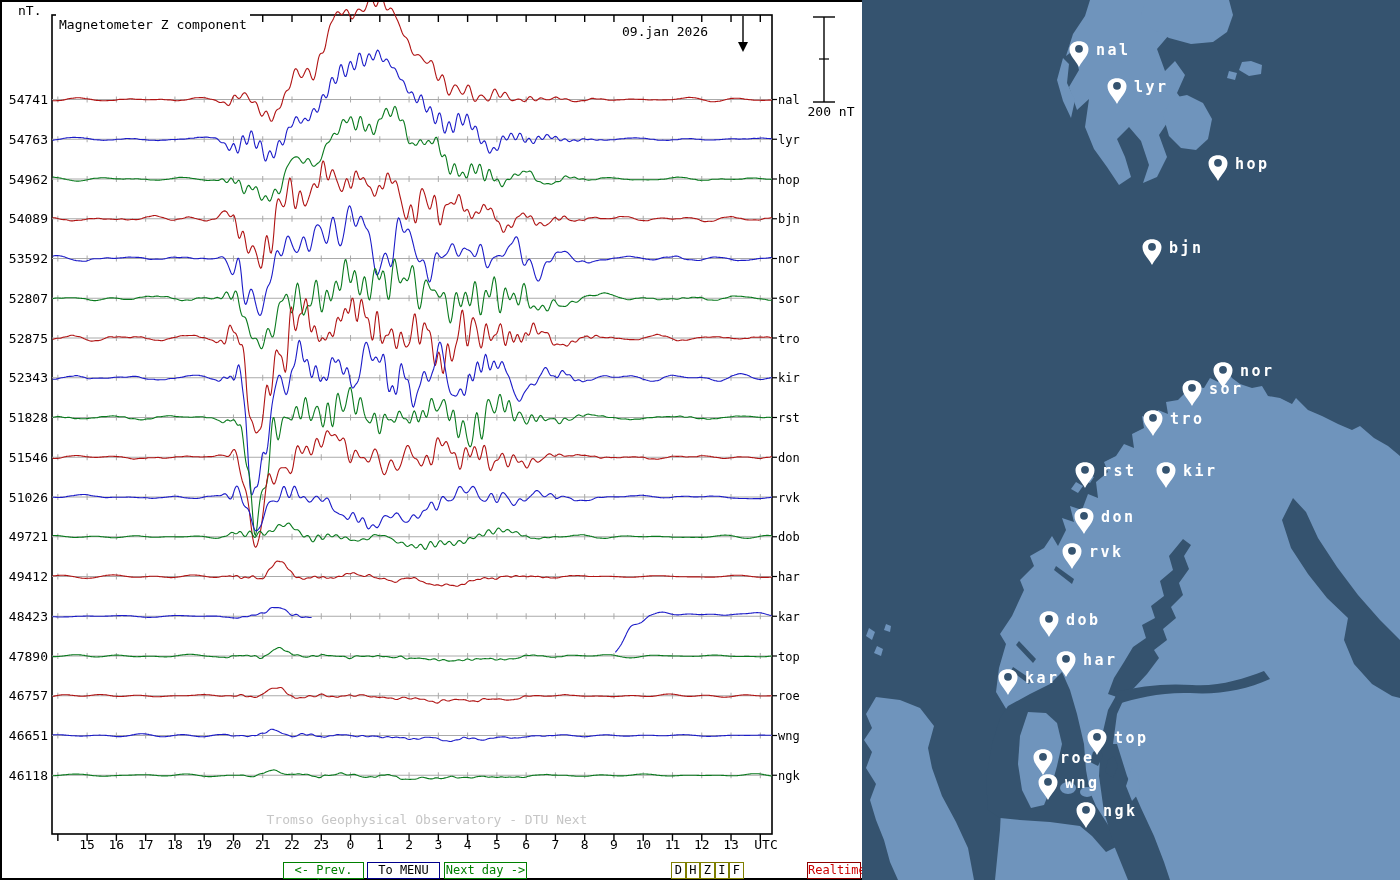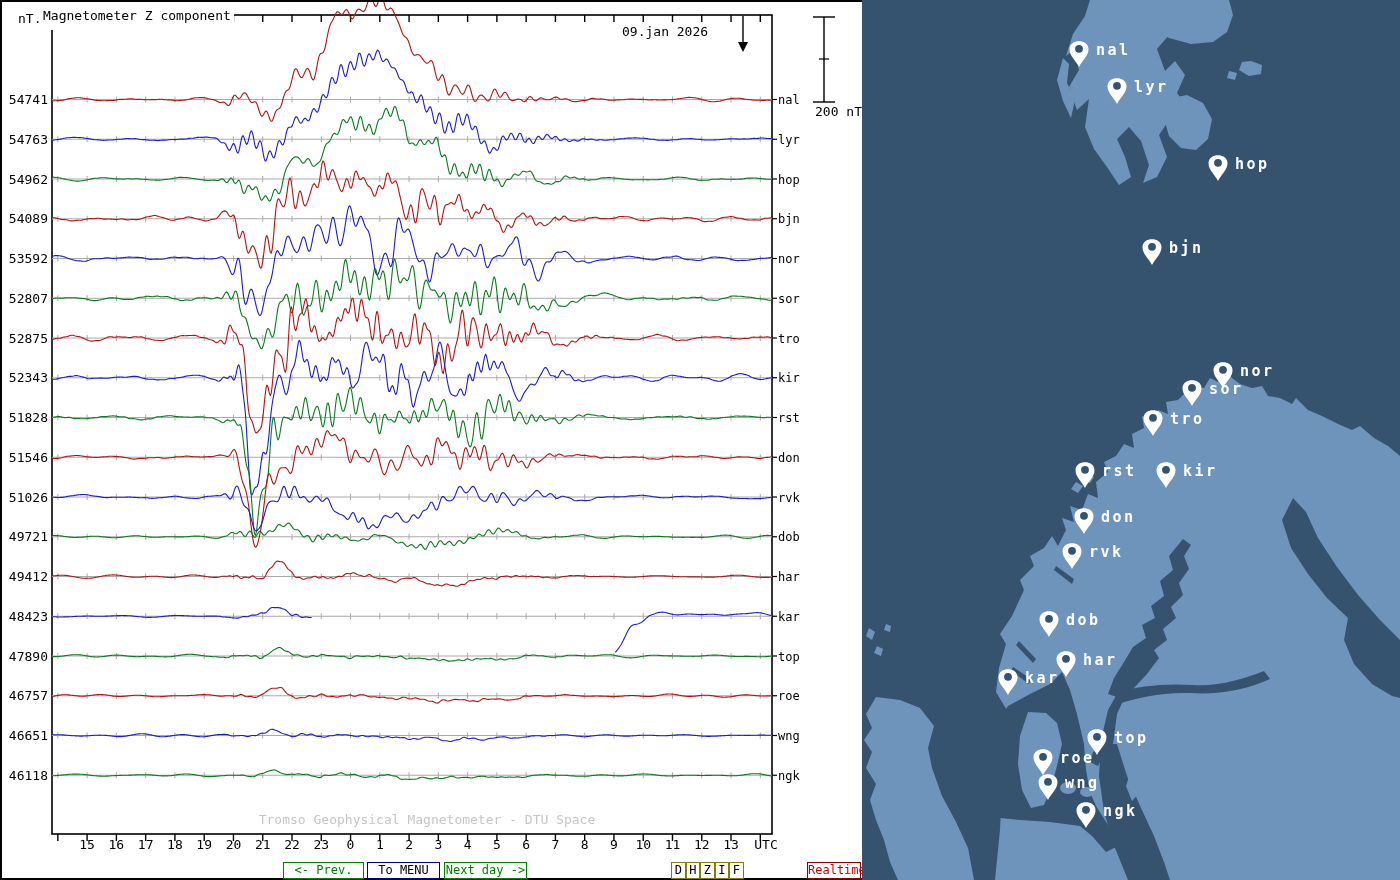--- a/index.html
+++ b/index.html
@@ -3,24 +3,24 @@
 <meta charset="utf-8">
 <style>
   html,body{margin:0;padding:0;background:#fff;}
   #stage{position:relative;width:1400px;height:880px;overflow:hidden;
          font-family:"DejaVu Sans Mono","Liberation Mono",monospace;}
   #left-panel{position:absolute;left:0;top:0;width:862px;height:880px;background:#fff;
               border-left:2px solid #000;border-top:2px solid #000;border-bottom:2px solid #000;
               box-sizing:border-box;}
   #chart-svg{position:absolute;left:0;top:0;}
   .overlay-label{position:absolute;color:#000;font-size:13px;white-space:pre;background:#fff;line-height:14px;}
-  #plot-title{left:38px;top:0;padding:7px 3px;z-index:3;}
-  #unit-label{left:16px;top:10px;background:transparent;text-align:center;}
+  #plot-title{left:54px;top:0;padding:16px 3px;z-index:3;}
+  #unit-label{left:16px;top:2px;background:transparent;text-align:center;}
   #date-label{left:620px;top:23px;width:117px;text-align:left;background:transparent;}
-  #scale-label{left:798px;top:103px;width:62px;text-align:right;background:transparent;}
+  #scale-label{left:798px;top:103px;width:62px;text-align:center;background:transparent;}
   #watermark{position:absolute;left:125px;top:810px;width:600px;text-align:center;
              color:#c6c6c6;font-size:13px;background:transparent;}
   #toolbar{position:absolute;left:0;top:860px;width:862px;height:18px;font-size:12px;}
   .tb-btn{position:absolute;height:15px;line-height:15px;text-align:center;background:#fff;cursor:pointer;}
   #btn-prev{left:281px;width:79px;border:1px solid #008000;color:#008000;}
   #btn-menu{left:365px;width:71px;border:1px solid #00008b;color:#000000;}
   #btn-next{left:442px;width:81px;border:1px solid #008000;color:#008000;}
   #comp-group{position:absolute;left:669px;top:0;display:flex;}
   .comp-box{width:12.5px;height:15px;line-height:15px;text-align:center;
             border:1px solid #7f7f00;color:#000;background:#fff;cursor:pointer;}
@@ -652,21 +652,21 @@
         <polygon points="736,40 746,40 741,50" fill="#000"></polygon>
         <line x1="822" y1="15" x2="822" y2="100" stroke="#000" stroke-width="1.4"></line>
         <line x1="811" y1="15" x2="833" y2="15" stroke="#000" stroke-width="1.4"></line>
         <line x1="811" y1="100" x2="833" y2="100" stroke="#000" stroke-width="1.4"></line>
         <line x1="817" y1="57" x2="827" y2="57" stroke="#000" stroke-width="1.2"></line>
       </svg>
     <div id="plot-title" class="overlay-label">Magnetometer Z component</div>
     <div id="unit-label" class="overlay-label">nT.</div>
     <div id="date-label" class="overlay-label">09.jan 2026</div>
     <div id="scale-label" class="overlay-label">200 nT</div>
-    <div id="watermark">Tromso Geophysical Magnetometer - DTU Space</div>
+    <div id="watermark">Tromso Geophysical Observatory - DTU Next</div>
     <div id="toolbar">
       <div id="btn-prev" class="tb-btn">&lt;- Prev. day</div>
       <div id="btn-menu" class="tb-btn">To MENU</div>
       <div id="btn-next" class="tb-btn">Next day -&gt;</div>
       <div id="comp-group">
           <div class="comp-box">D</div>
           <div class="comp-box">H</div>
           <div class="comp-box">Z</div>
           <div class="comp-box">I</div>
           <div class="comp-box">F</div>

